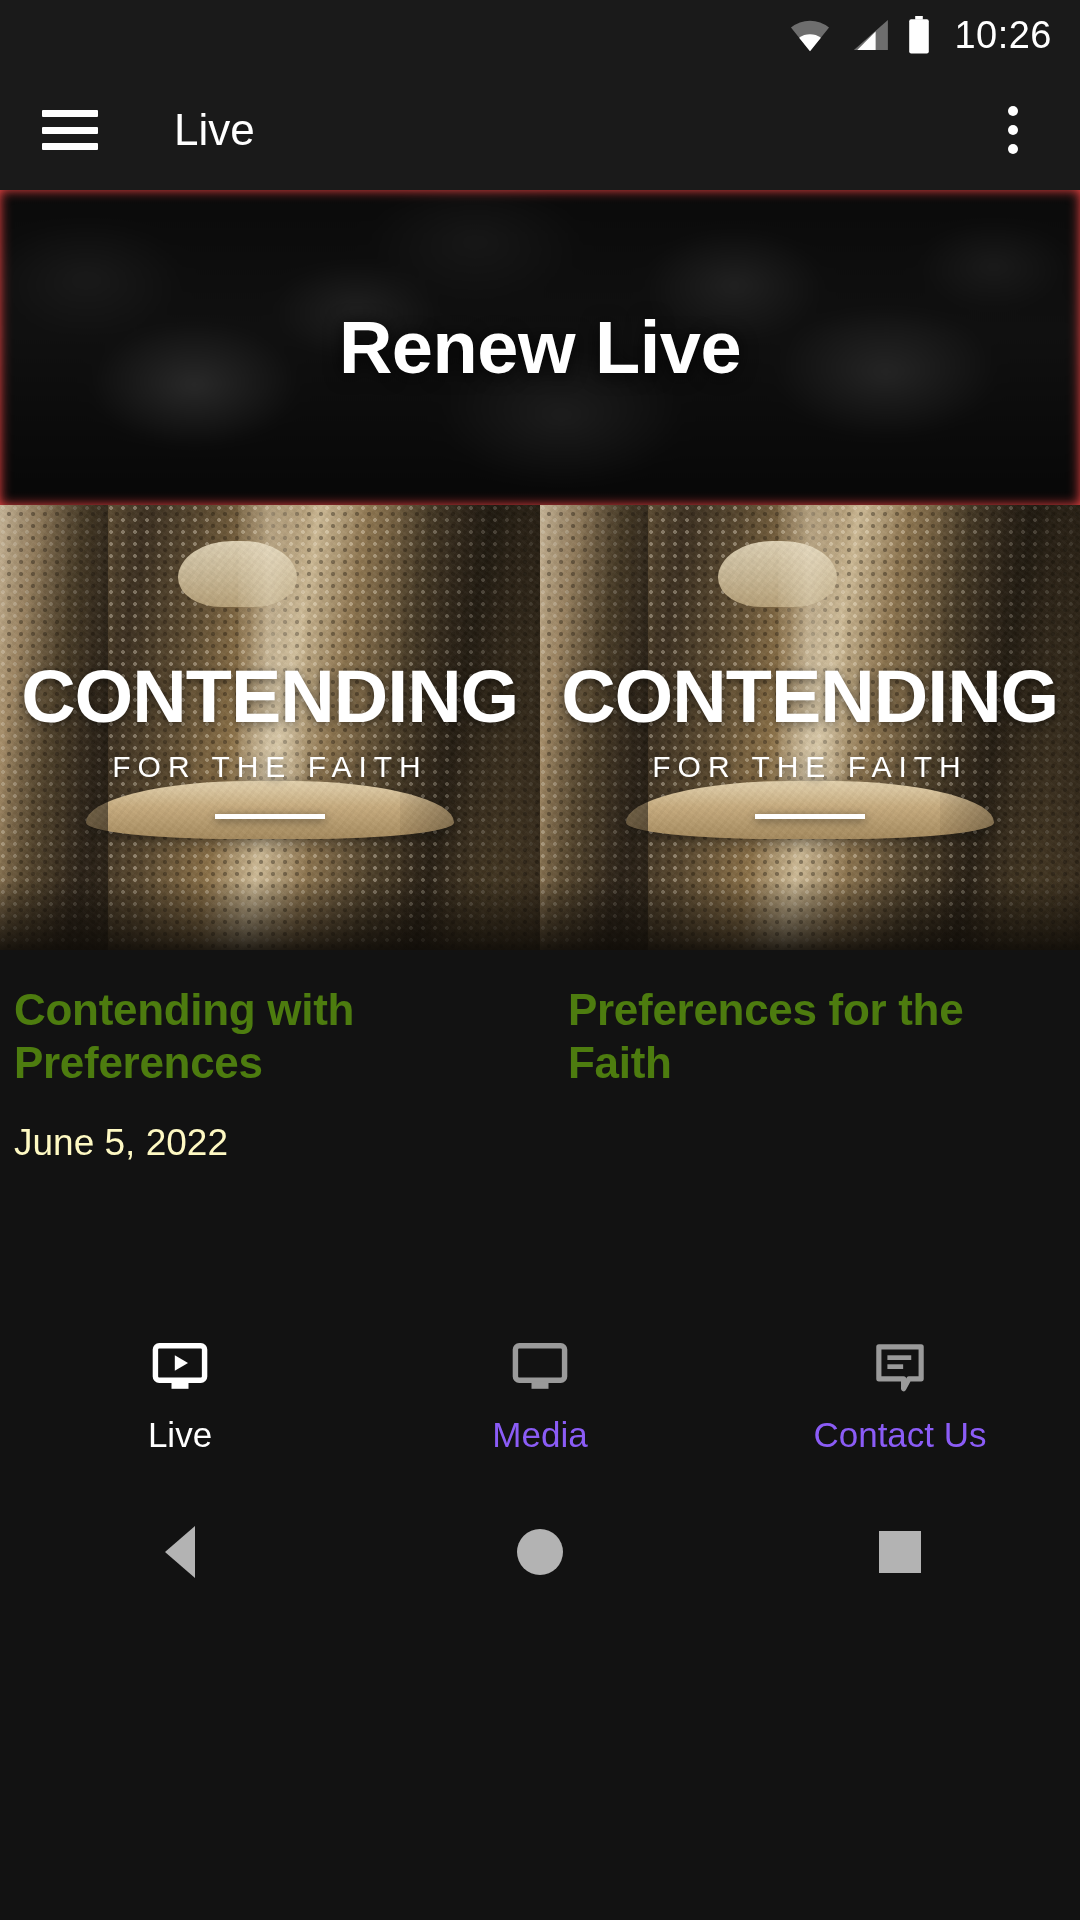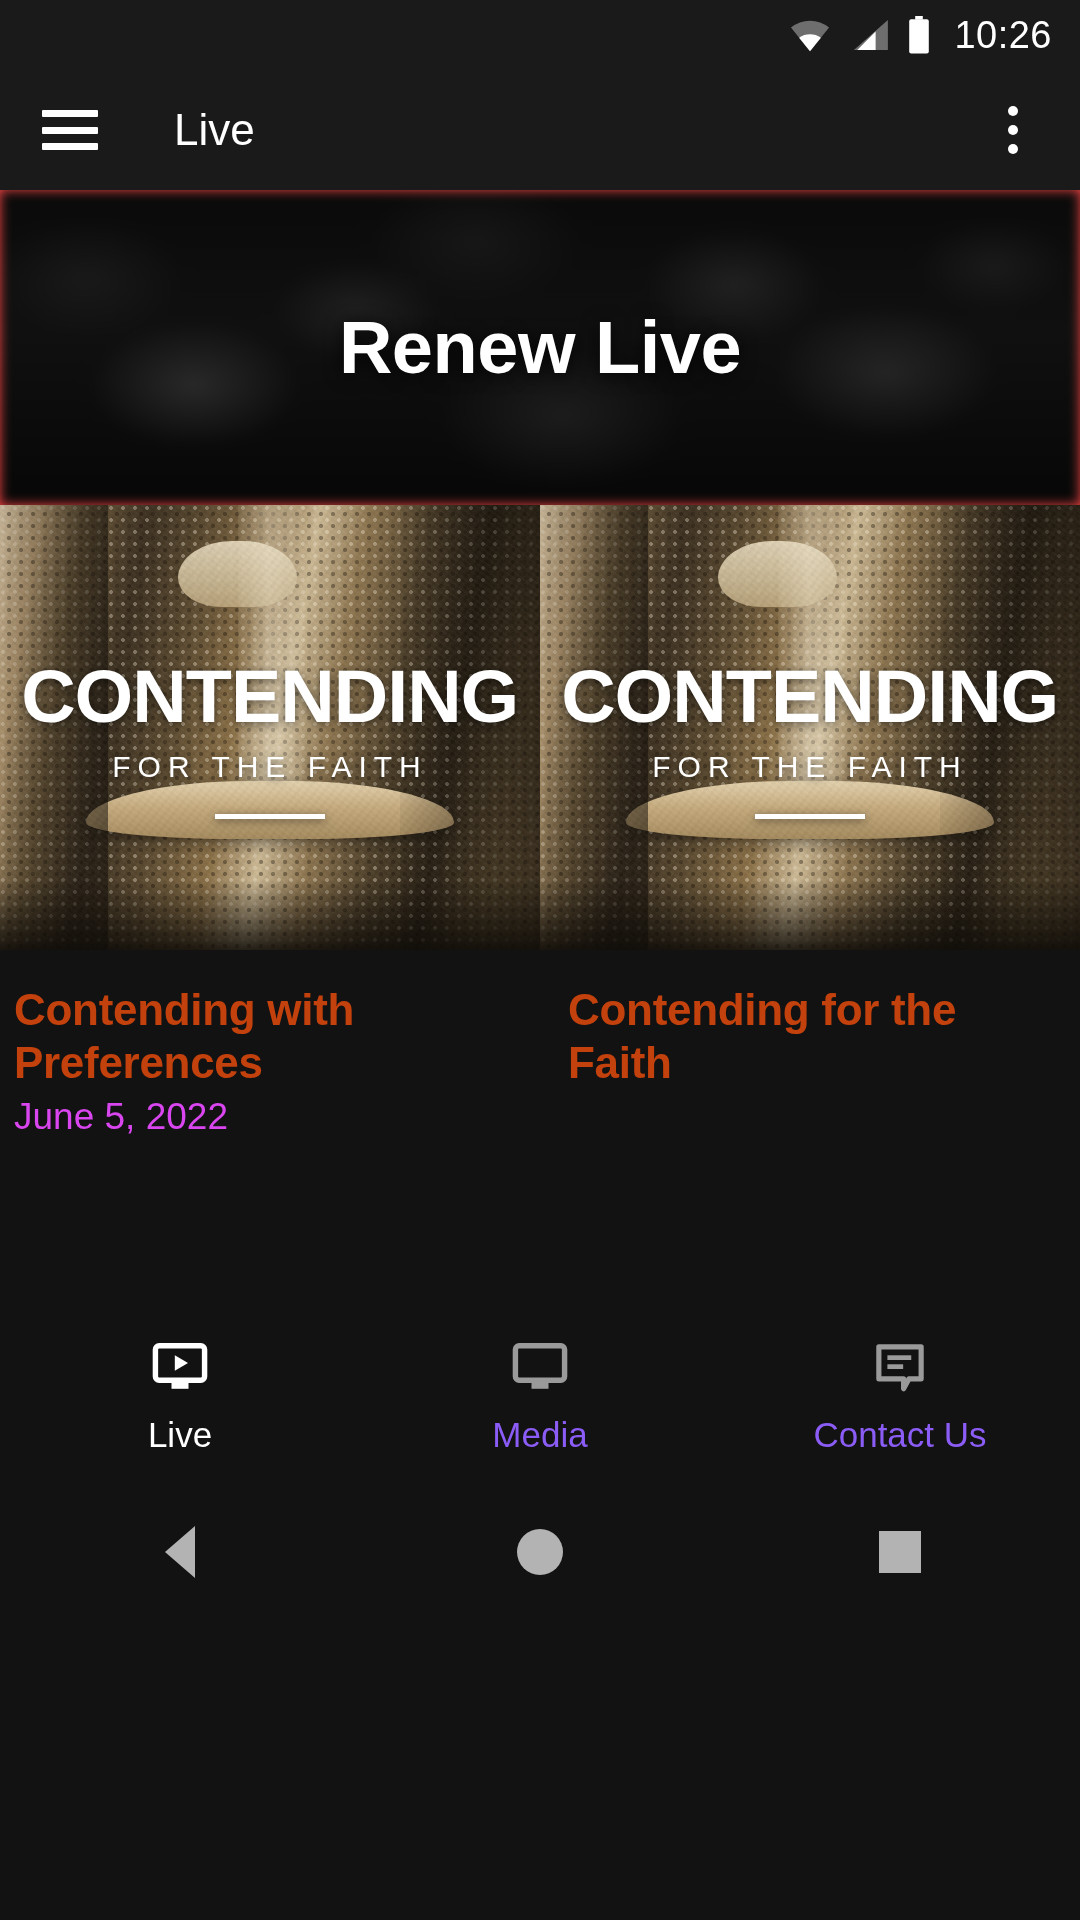--- a/index.html
+++ b/index.html
@@ -145,24 +145,24 @@
     color:#fff; font-size:30px; letter-spacing:7px; margin-top:16px;
     white-space:nowrap;
     text-shadow:0 2px 8px rgba(0,0,0,0.55);
   }
   .t-rule{
     width:110px; height:5px; background:#fff; margin-top:30px;
     box-shadow:0 2px 8px rgba(0,0,0,0.5);
   }
   .card-body{ padding:34px 26px 0 14px; }
   .card-title{
-    color:#c2410c; font-size:44px; font-weight:bold; line-height:1.2;
+    color:#4d7c0f; font-size:44px; font-weight:bold; line-height:1.2;
     letter-spacing:-0.3px;
   }
-  .card-date{ color:#d946ef; font-size:37px; margin-top:6px; }
+  .card-date{ color:#fef9c3; font-size:37px; margin-top:32px; }
   .card:nth-child(2) .card-body{ padding-left:28px; }
 
   
   .tabbar{
     position:absolute; left:0; bottom:110px; width:1080px; height:200px;
     background:#121212; display:flex; align-items:center;
   }
   .tab{
     flex:1; display:flex; flex-direction:column; align-items:center;
     justify-content:center; gap:18px; cursor:pointer;
@@ -271,21 +271,21 @@
           <div class="art-grain"></div>
           <div class="art-bottom-dark"></div>
         </div>
         <div class="thumb-overlay">
           <div class="t-contending">CONTENDING</div>
           <div class="t-forthefaith">FOR THE FAITH</div>
           <div class="t-rule"></div>
         </div>
       </div>
       <div class="card-body">
-        <div class="card-title">Contending for the Faith</div>
+        <div class="card-title">Preferences for the Faith</div>
       </div>
     </div>
 
   </div>
 
   <div class="tabbar">
 
     <div class="tab active">
       <div class="tab-icon">
         <svg width="58" height="52" viewBox="0 0 24 22">

